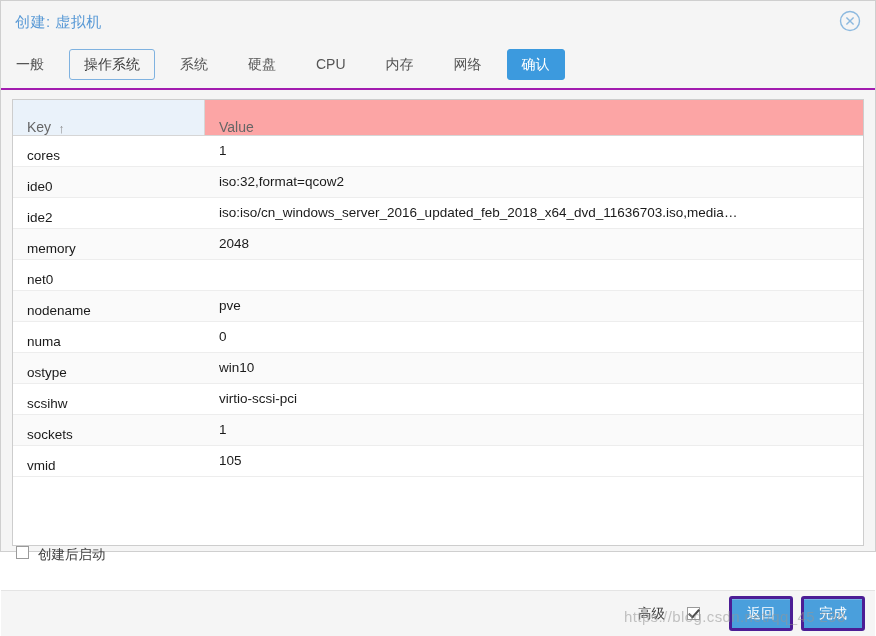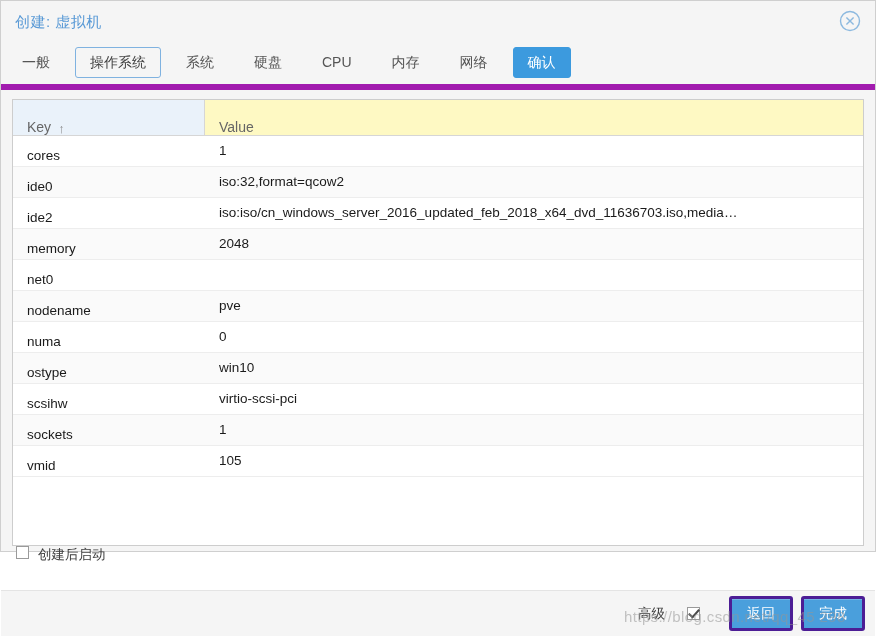--- a/index.html
+++ b/index.html
@@ -58,23 +58,23 @@
   }
   .close-btn svg { display: block; }
 
   
   .tabbar {
     height: 49px;
     min-height: 49px;
     background: #f5f5f5;
     display: flex;
     align-items: center;
-    padding-left: 6px;
-    box-sizing: border-box;
-    border-bottom: 6px solid #a21caf;
+    padding-left: 0;
+    box-sizing: border-box;
+    border-bottom: 2px solid #a21caf;
   }
   .tab {
     font-size: 14px;
     color: #555555;
     padding: 6px 14px;
     margin-right: 10px;
     border: 1px solid transparent;
     border-radius: 3px;
     cursor: pointer;
     line-height: 1.25;
@@ -125,21 +125,21 @@
     height: 100%;
   }
   .th.key {
     width: 192px;
     min-width: 192px;
     background: #eaf2fa;
     border-right: 1px solid #d6d6d6;
   }
   .th.value {
     flex: 1;
-    background: #fef9c3;
+    background: #fca5a5;
   }
   .sort-arrow {
     margin-left: 7px;
     font-size: 13px;
     color: #8a8a8a;
     line-height: 1;
   }
   .grid-body {
     flex: 1;
     overflow: hidden;

